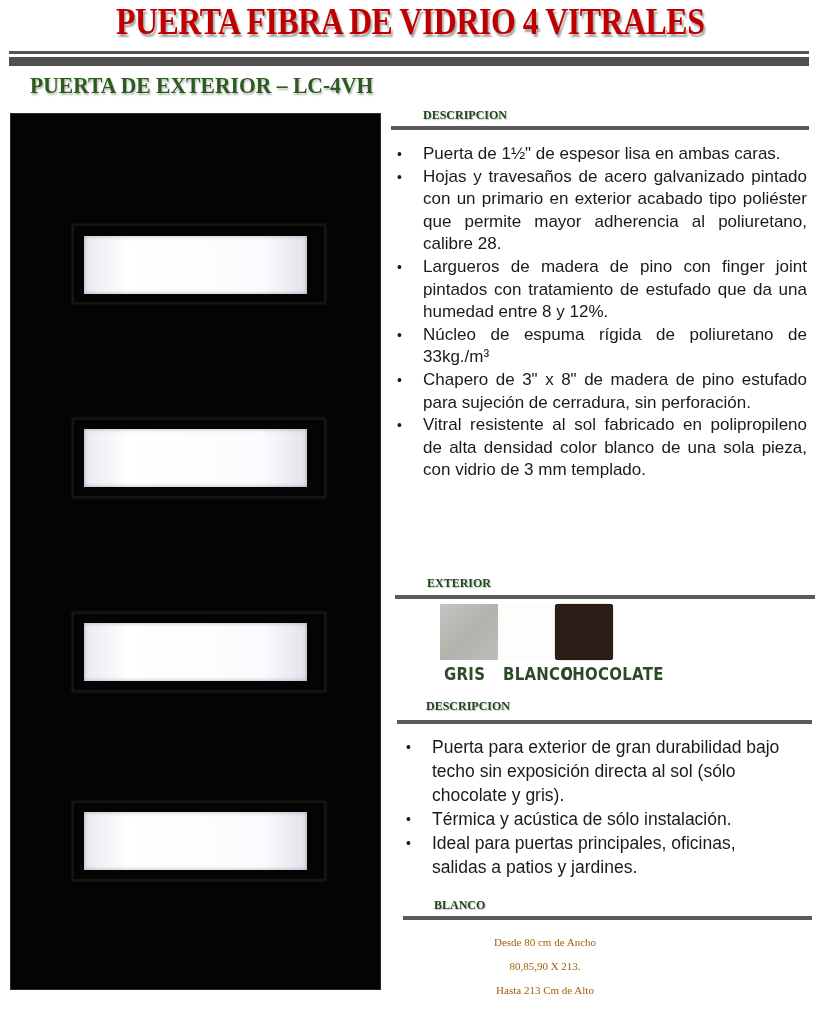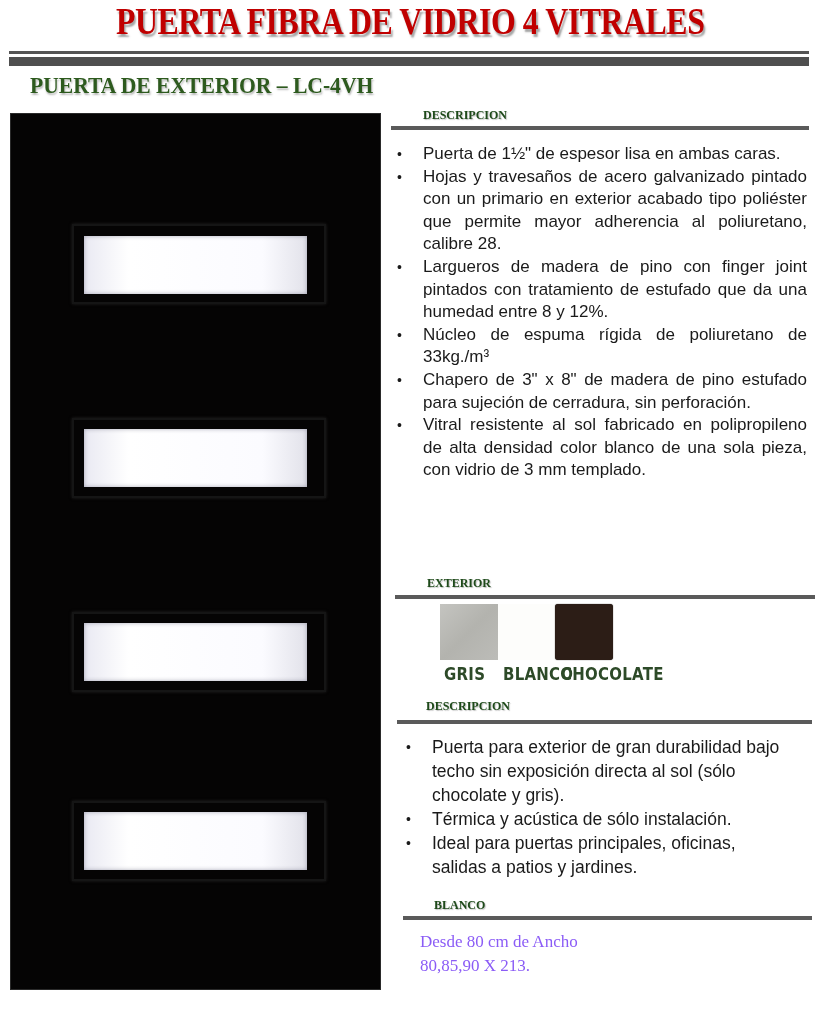--- a/index.html
+++ b/index.html
@@ -84,22 +84,22 @@
   .swatch-choc { left: 555px; background: #2c1d16; border-radius: 3px; box-shadow: 0 0 1px #111; }
   .swatch-label {
     top: 667px; font-size: 17px; line-height: 14px; font-weight: bold;
     color: #2d4a28; letter-spacing: 0.3px; white-space: nowrap;
     font-family: "DejaVu Sans", sans-serif;
   }
   .swatch-label span { display: inline-block; transform: scaleX(0.88); transform-origin: left; }
 
   
   .medidas {
-    left: 420px; top: 930px; width: 250px; text-align: left;
-    font-family: "Liberation Serif", serif; font-size: 17px; line-height: 24px; color: #8b5cf6;
+    left: 420px; top: 930px; width: 250px; text-align: center;
+    font-family: "Liberation Serif", serif; font-size: 11px; line-height: 24px; color: #a16207;
   }
 </style>
 </head>
 <body>
 
 <div class="abs main-title"><span>PUERTA FIBRA DE VIDRIO 4 VITRALES</span></div>
 <div class="abs rule-thin"></div>
 <div class="abs rule-thick"></div>
 <div class="abs subtitle"><span>PUERTA DE EXTERIOR – LC-4VH</span></div>
 
@@ -140,13 +140,14 @@
   <li><span class="dot">•</span><span>Puerta para exterior de gran durabilidad bajo techo sin exposición directa al sol (sólo chocolate y gris).</span></li>
   <li><span class="dot">•</span><span>Térmica y acústica de sólo instalación.</span></li>
   <li><span class="dot">•</span><span>Ideal para puertas principales, oficinas, salidas a patios y jardines.</span></li>
 </ul>
 
 <div class="abs sec-head" style="left:434px; top:896px">BLANCO</div>
 <div class="abs sec-rule" style="left:403px; top:916px; width:409px"></div>
 <div class="abs medidas">
   <div>Desde 80 cm de Ancho</div>
   <div>80,85,90 X 213.</div>
+  <div>Hasta 213 Cm de Alto</div>
 </div>
 
 </body></html>

